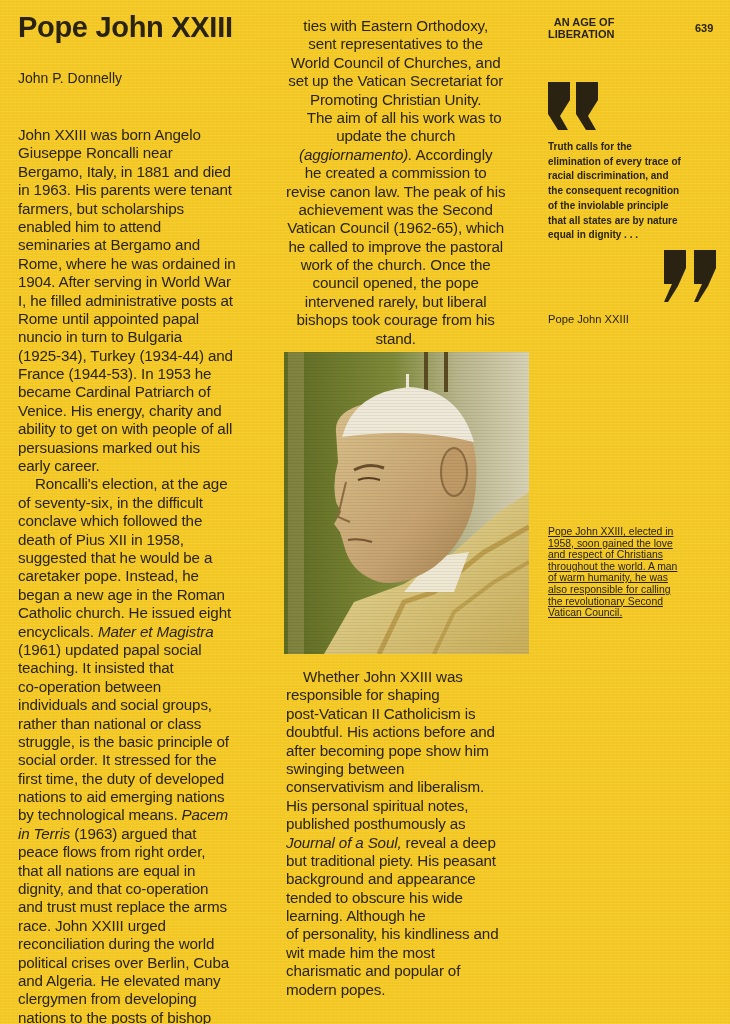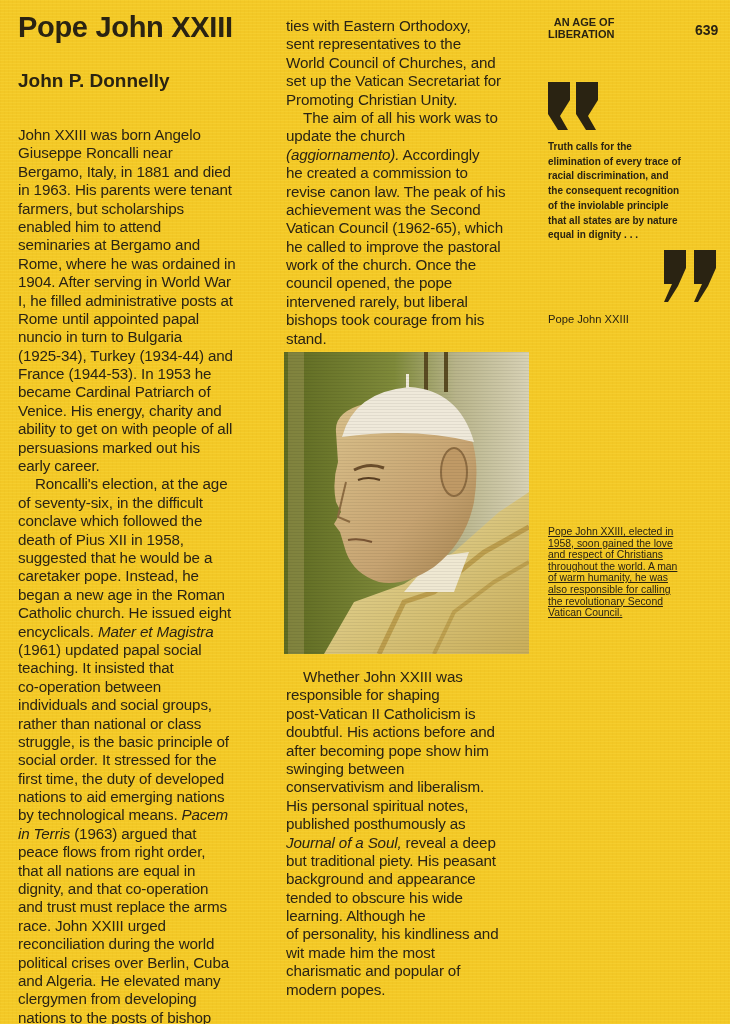--- a/index.html
+++ b/index.html
@@ -11,33 +11,33 @@
       repeating-linear-gradient(90deg, rgba(200,150,0,0.06) 0px, rgba(200,150,0,0.06) 1px, transparent 1px, transparent 4px);
     position: relative;
     color: #2b2414;
     font-family: "Liberation Sans", sans-serif;
   }
   .abs { position: absolute; }
   .title {
     left: 18px; top: 11px; font-size: 29px; font-weight: bold;
     letter-spacing: -0.3px; color: #2a2312; white-space: nowrap;
   }
-  .author { left: 18px; top: 70px; font-size: 19px; font-weight: bold; color: #2a2312; }
+  .author { left: 18px; top: 70px; font-size: 14px; font-weight: normal; color: #2a2312; }
   .col { font-size: 15.2px; line-height: 18.4px; letter-spacing: -0.15px; }
   .col .ln { display: block; white-space: nowrap; height: 18.4px; }
   .col .ind { padding-left: 17px; }
   .col1 { left: 18px; top: 126px; }
-  .col2a { left: 286px; top: 17px; }
+  .col2a { left: 286px; top: 17px; text-align: center; }
   .col2b { left: 286px; top: 668px; }
   em { font-style: italic; }
   .section {
     left: 548px; top: 17px; font-size: 11px; font-weight: bold;
     line-height: 11.5px; color: #2a2312; text-align: right;
   }
-  .pagenum { left: 695px; top: 22px; font-size: 14px; font-weight: bold; color: #2a2312; }
+  .pagenum { left: 695px; top: 22px; font-size: 11px; font-weight: bold; color: #2a2312; }
   .qopen { left: 546px; top: 78px; width: 56px; height: 56px; }
   .qclose { left: 662px; top: 248px; width: 58px; height: 56px; }
   .quote {
     left: 548px; top: 140px; font-size: 10px; font-weight: bold;
     line-height: 14.7px; color: #2a2312;
   }
   .quote .ln, .caption .ln { display: block; white-space: nowrap; }
   .attrib { left: 548px; top: 313px; font-size: 11.2px; color: #2a2312; }
   .caption {
     left: 548px; top: 526px; font-size: 10.4px; line-height: 11.6px;

